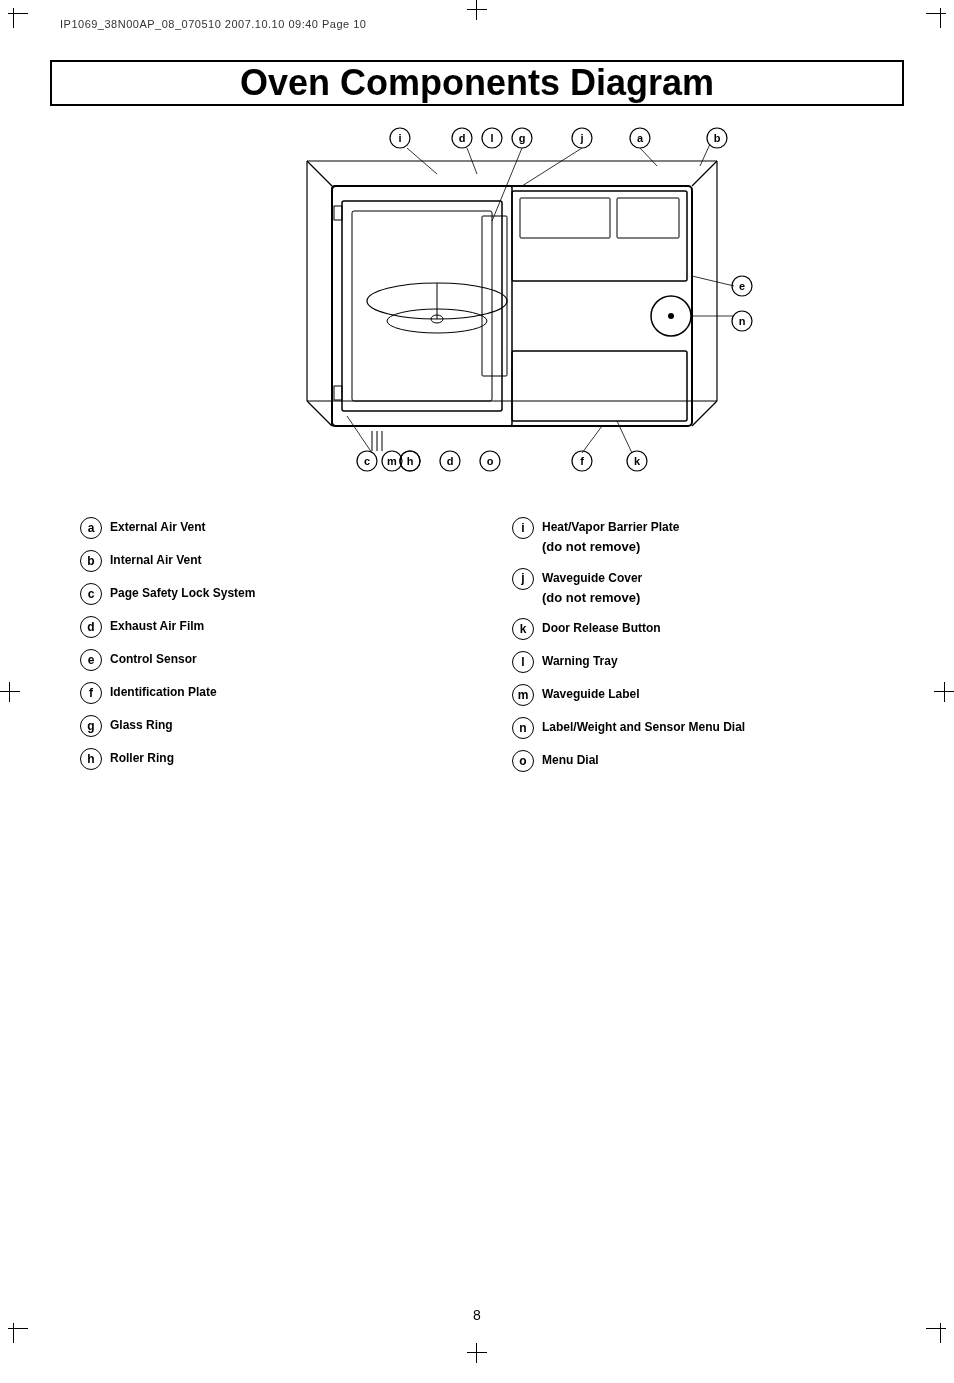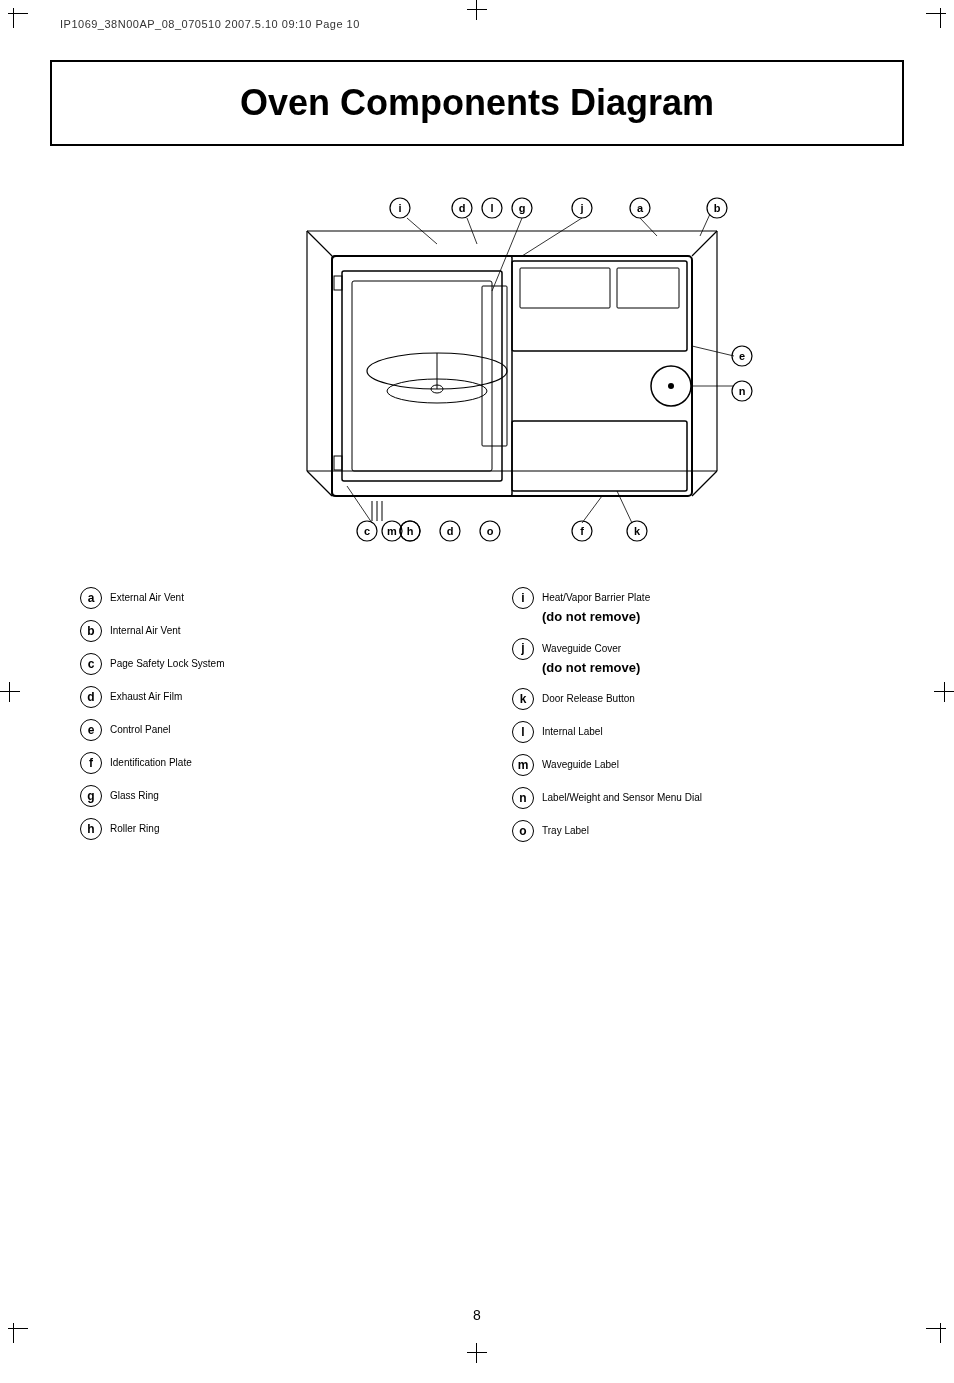--- a/index.html
+++ b/index.html
@@ -149,22 +149,21 @@
       position: absolute;
       top: 60px;
       left: 50px;
       right: 50px;
     }
 
     
     .title-box {
       border: 2px solid #000;
       text-align: center;
-      padding: 20px 20px;
-      margin-bottom: 30px;
+      padding: 0 20px;
     }
     .title-box h1 {
       font-size: 36px;
       font-weight: bold;
       color: #000;
     }
 
     
     .diagram-area {
       display: flex;
@@ -197,22 +196,22 @@
       height: 22px;
       border: 1.5px solid #000;
       border-radius: 50%;
       font-size: 12px;
       font-weight: bold;
       margin-right: 8px;
       flex-shrink: 0;
       margin-top: 1px;
     }
     .component-text {
-      font-weight: normal;
-      font-size: 10px;
+      font-weight: bold;
+      font-size: 12px;
     }
     .component-subtext {
       font-weight: bold;
       font-size: 13px;
     }
 
     
     .page-number {
       position: absolute;
       bottom: 60px;
@@ -233,21 +232,21 @@
 
 <div class="corner-mark top-left"></div>
 <div class="corner-mark top-right"></div>
 <div class="corner-mark bottom-left"></div>
 <div class="corner-mark bottom-right"></div>
 <div class="center-top"></div>
 <div class="center-bottom"></div>
 <div class="center-left"></div>
 <div class="center-right"></div>
 
-<div class="header-meta">IP1069_38N00AP_08_070510   2007.5.10   09:10   Page 10</div>
+<div class="header-meta">IP1069_38N00AP_08_070510   2007.10.10   09:40   Page 10</div>
 
 <div class="main-content">
 
   <div class="title-box">
     <h1>Oven Components Diagram</h1>
   </div>
 
   <div class="diagram-area">
     <svg width="650" height="380" viewBox="0 0 650 380">
 
@@ -388,21 +387,21 @@
         <div class="component-item">
           <span class="component-letter">c</span>
           <span><span class="component-text">Page Safety Lock System</span></span>
         </div>
         <div class="component-item">
           <span class="component-letter">d</span>
           <span><span class="component-text">Exhaust Air Film</span></span>
         </div>
         <div class="component-item">
           <span class="component-letter">e</span>
-          <span><span class="component-text">Control Panel</span></span>
+          <span><span class="component-text">Control Sensor</span></span>
         </div>
         <div class="component-item">
           <span class="component-letter">f</span>
           <span><span class="component-text">Identification Plate</span></span>
         </div>
         <div class="component-item">
           <span class="component-letter">g</span>
           <span><span class="component-text">Glass Ring</span></span>
         </div>
         <div class="component-item">
@@ -419,32 +418,32 @@
         <div class="component-item">
           <span class="component-letter">j</span>
           <span><span class="component-text">Waveguide Cover</span><br><span class="component-subtext"> (do not remove)</span></span>
         </div>
         <div class="component-item">
           <span class="component-letter">k</span>
           <span><span class="component-text">Door Release Button</span></span>
         </div>
         <div class="component-item">
           <span class="component-letter">l</span>
-          <span><span class="component-text">Internal Label</span></span>
+          <span><span class="component-text">Warning Tray</span></span>
         </div>
         <div class="component-item">
           <span class="component-letter">m</span>
           <span><span class="component-text">Waveguide Label</span></span>
         </div>
         <div class="component-item">
           <span class="component-letter">n</span>
           <span><span class="component-text">Label/Weight and Sensor Menu Dial</span></span>
         </div>
         <div class="component-item">
           <span class="component-letter">o</span>
-          <span><span class="component-text">Tray Label</span></span>
+          <span><span class="component-text">Menu Dial</span></span>
         </div>
       </div>
   </div>
 
 </div>
 
 <div class="page-number">8</div>
 
 </body></html>

